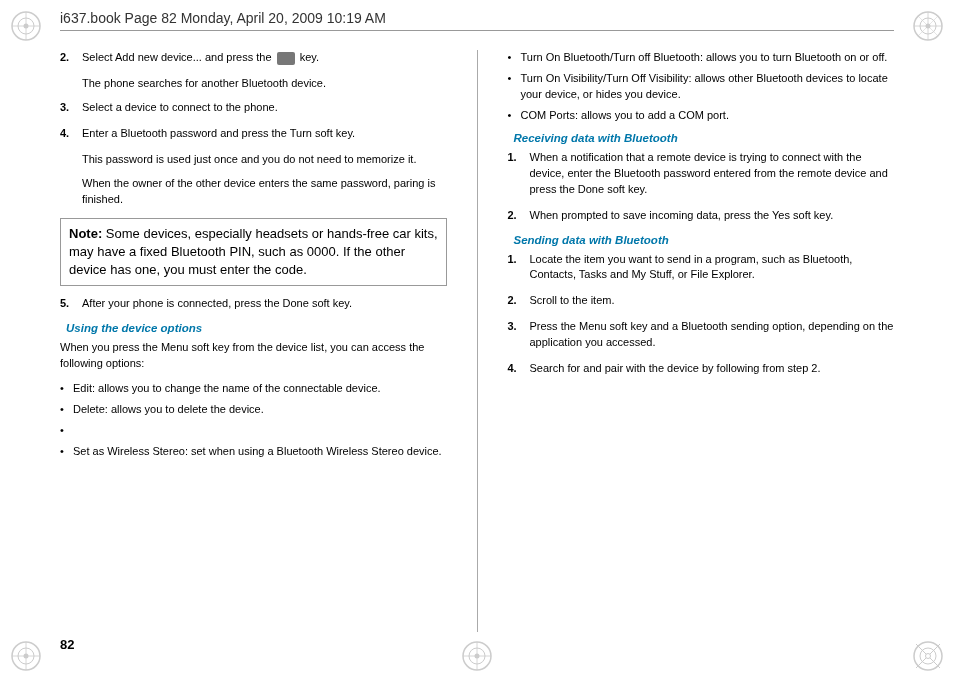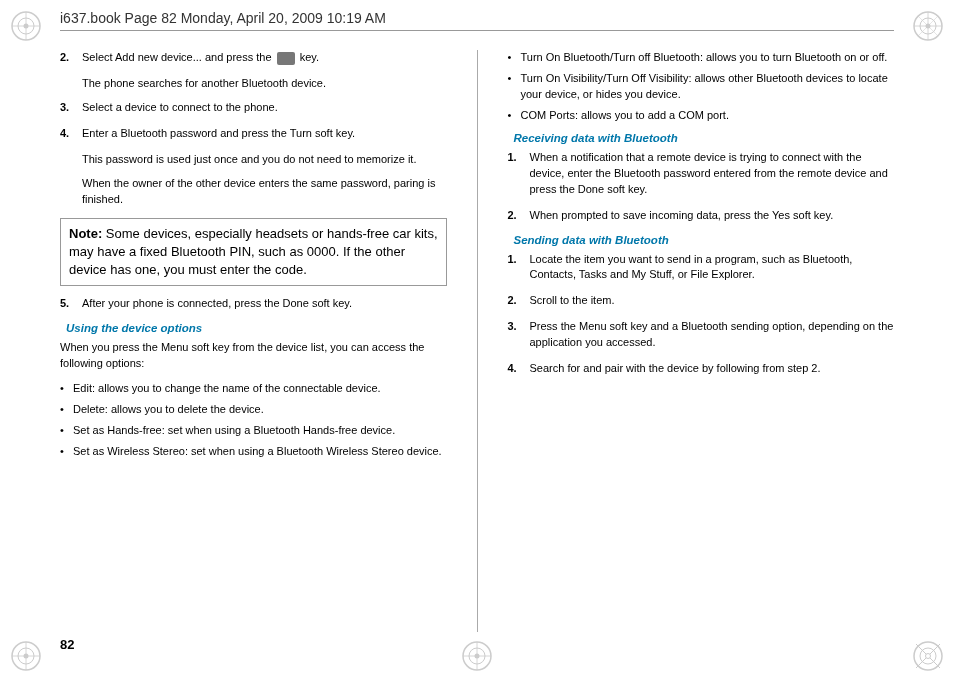--- a/index.html
+++ b/index.html
@@ -278,21 +278,20 @@
       <div class="bullet-item">
         <span class="bullet">•</span>
         <span><b>Edit</b>: allows you to change the name of the connectable device.</span>
       </div>
       <div class="bullet-item">
         <span class="bullet">•</span>
         <span><b>Delete</b>: allows you to delete the device.</span>
       </div>
       <div class="bullet-item">
         <span class="bullet">•</span>
-        <span><b>Set as Hands-free</b>: set when using a Bluetooth Hands-free device.</span>
       </div>
       <div class="bullet-item">
         <span class="bullet">•</span>
         <span><b>Set as Wireless Stereo</b>: set when using a Bluetooth Wireless Stereo device.</span>
       </div>
 
     </div>
 
     <div class="divider-v"></div>
 

